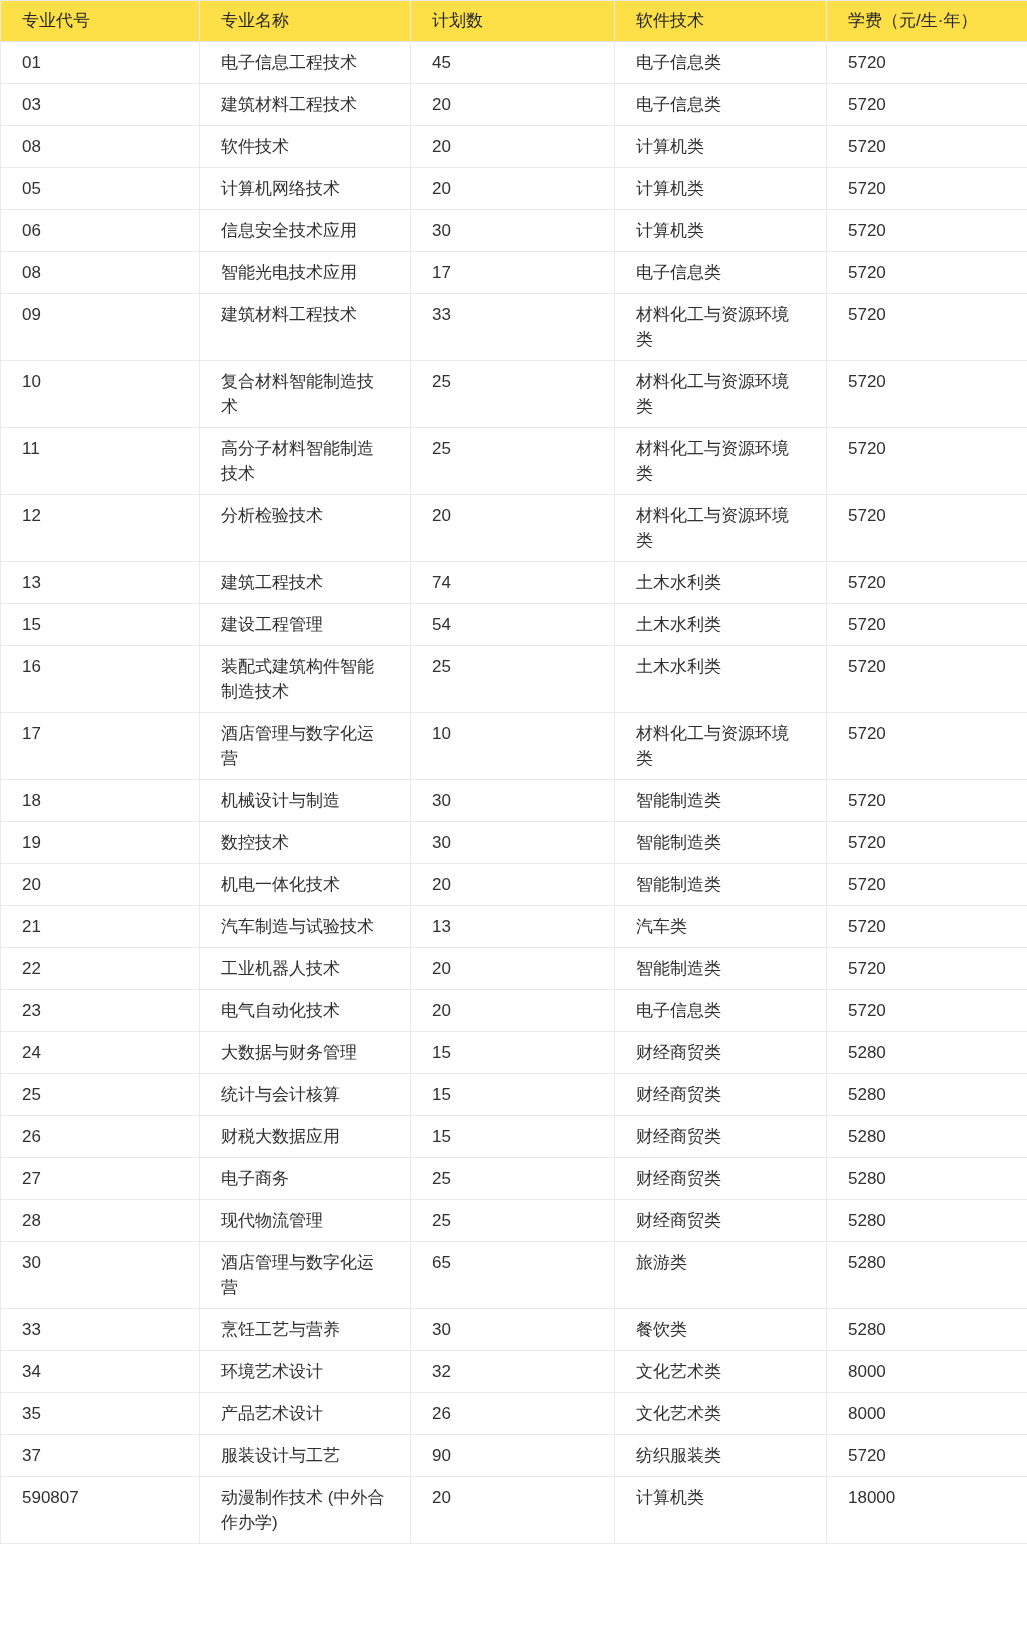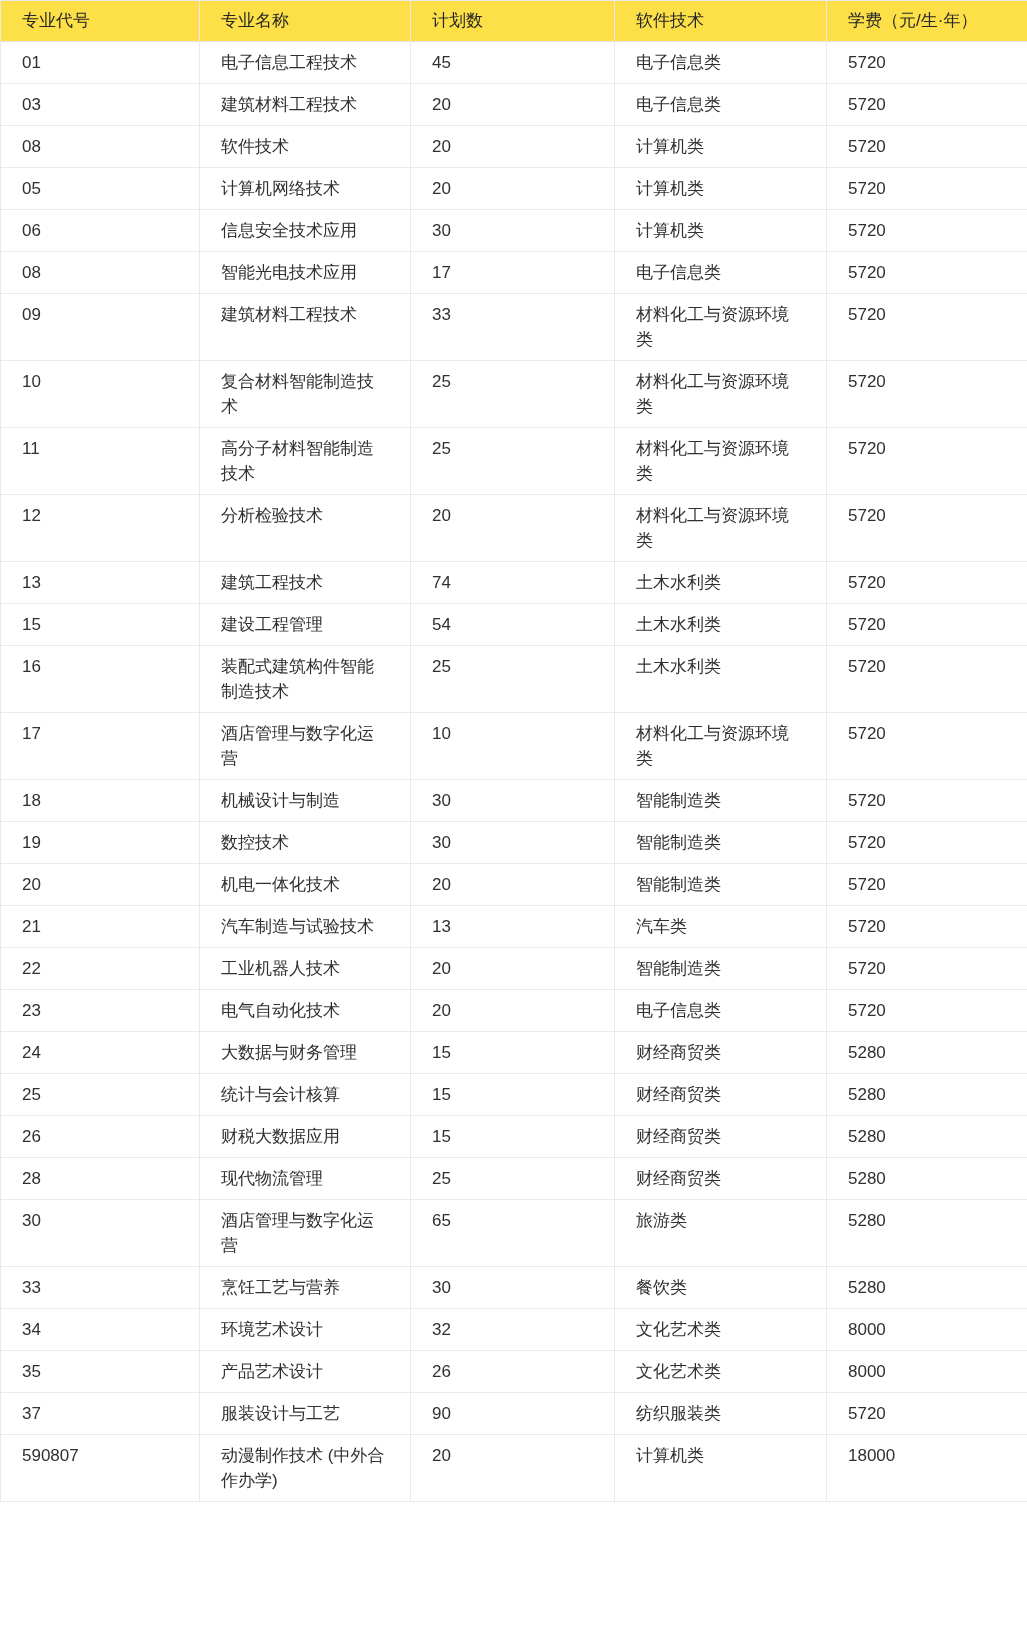--- a/index.html
+++ b/index.html
@@ -219,20 +219,27 @@
         <td>5280</td>
       </tr>
       <tr>
         <td>26</td>
         <td>财税大数据应用</td>
         <td>15</td>
         <td>财经商贸类</td>
         <td>5280</td>
       </tr>
       <tr>
+        <td>27</td>
+        <td>电子商务</td>
+        <td>25</td>
+        <td>财经商贸类</td>
+        <td>5280</td>
+      </tr>
+      <tr>
         <td>28</td>
         <td>现代物流管理</td>
         <td>25</td>
         <td>财经商贸类</td>
         <td>5280</td>
       </tr>
       <tr>
         <td>30</td>
         <td>酒店管理与数字化运营</td>
         <td>65</td>

